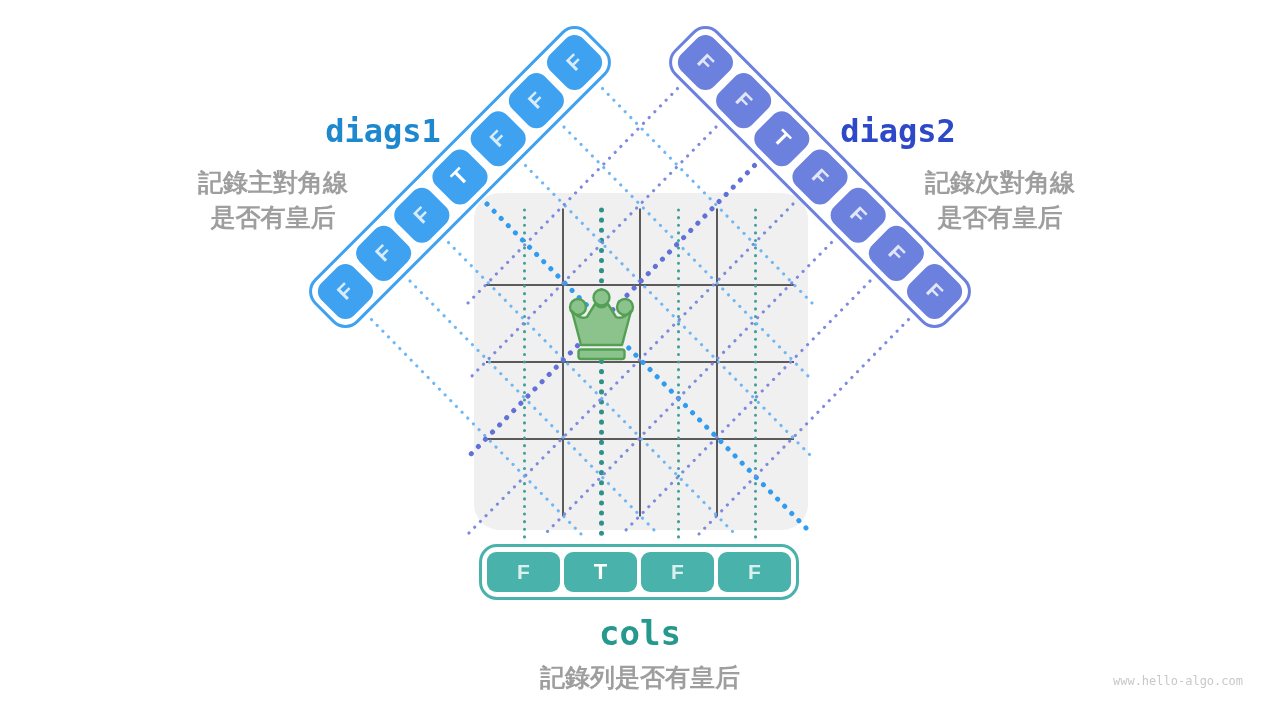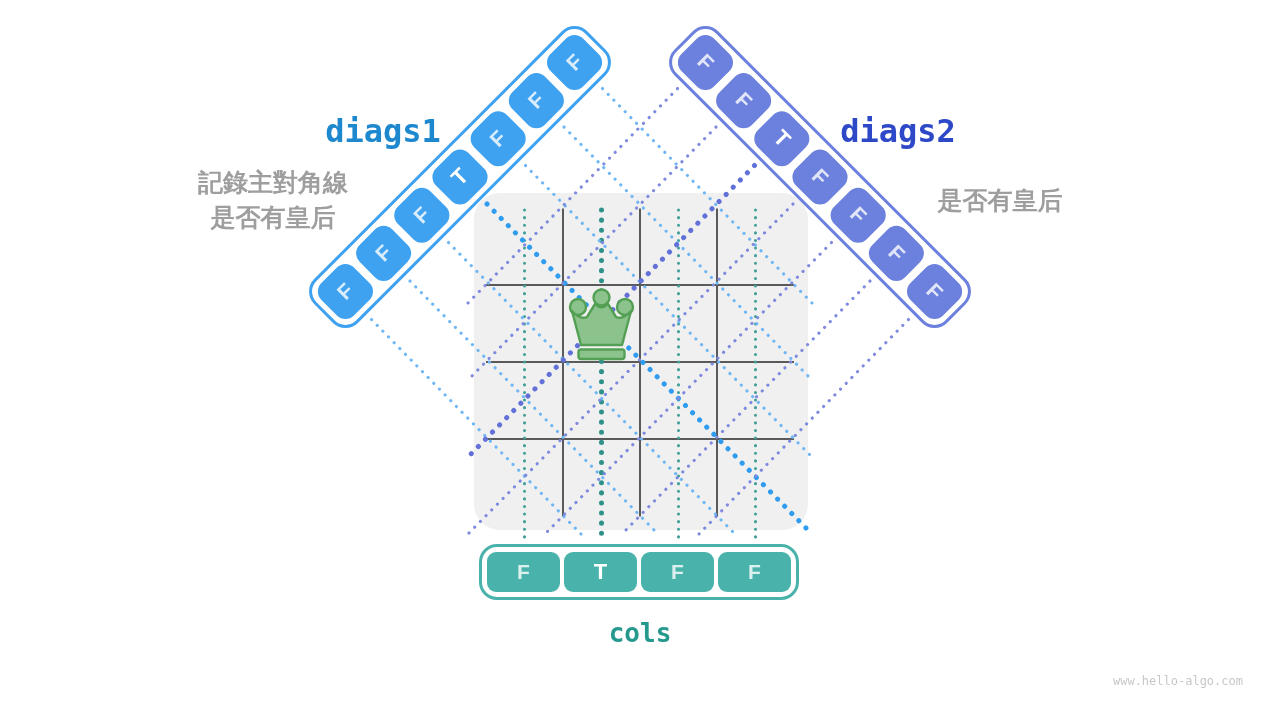--- a/index.html
+++ b/index.html
@@ -45,21 +45,21 @@
   .cell-label.is-true{opacity:1;font-size:22px;}
 
   
   .abs-center{position:absolute;transform:translate(-50%,-50%);white-space:nowrap;}
   .var-label{
     font-family:"DejaVu Sans Mono","Liberation Mono",monospace;
     font-weight:bold;font-size:32px;letter-spacing:0px;
   }
   .label-d1{left:383px;top:131px;color:var(--label-blue,#1E88CF);}
   .label-d2{left:898px;top:131px;color:var(--label-indigo,#2E49C8);text-align:right;}
-  .label-cols{left:640px;top:633px;color:var(--label-teal,#26998F);font-size:26px;}
+  .label-cols{left:640px;top:633px;color:var(--label-teal,#26998F);font-size:34px;}
   .caption{
     color:var(--caption-gray,#9E9E9E);font-weight:bold;font-size:25px;
     text-align:center;line-height:35px;
   }
   .caption-left{left:273px;top:200px;}
   .caption-right{left:1000px;top:200px;}
   .caption-bottom{left:640px;top:677px;}
   .watermark{
     position:absolute;right:37px;top:674px;
     font-family:"DejaVu Sans Mono","Liberation Mono",monospace;
@@ -180,18 +180,20 @@
 
   <div class="abs-center var-label label-d1">diags1</div>
   <div class="abs-center var-label label-d2">diags2</div>
   <div class="abs-center var-label label-cols">cols</div>
 
   <div class="abs-center caption caption-left">
     <div>記錄主對角線</div>
     <div>是否有皇后</div>
   </div>
   <div class="abs-center caption caption-right">
+    <div>記錄次對角線</div>
     <div>是否有皇后</div>
   </div>
+  <div class="abs-center caption caption-bottom">記錄列是否有皇后</div>
 
   <div class="watermark">www.hello-algo.com</div>
 
 </div>
 
 </body></html>

